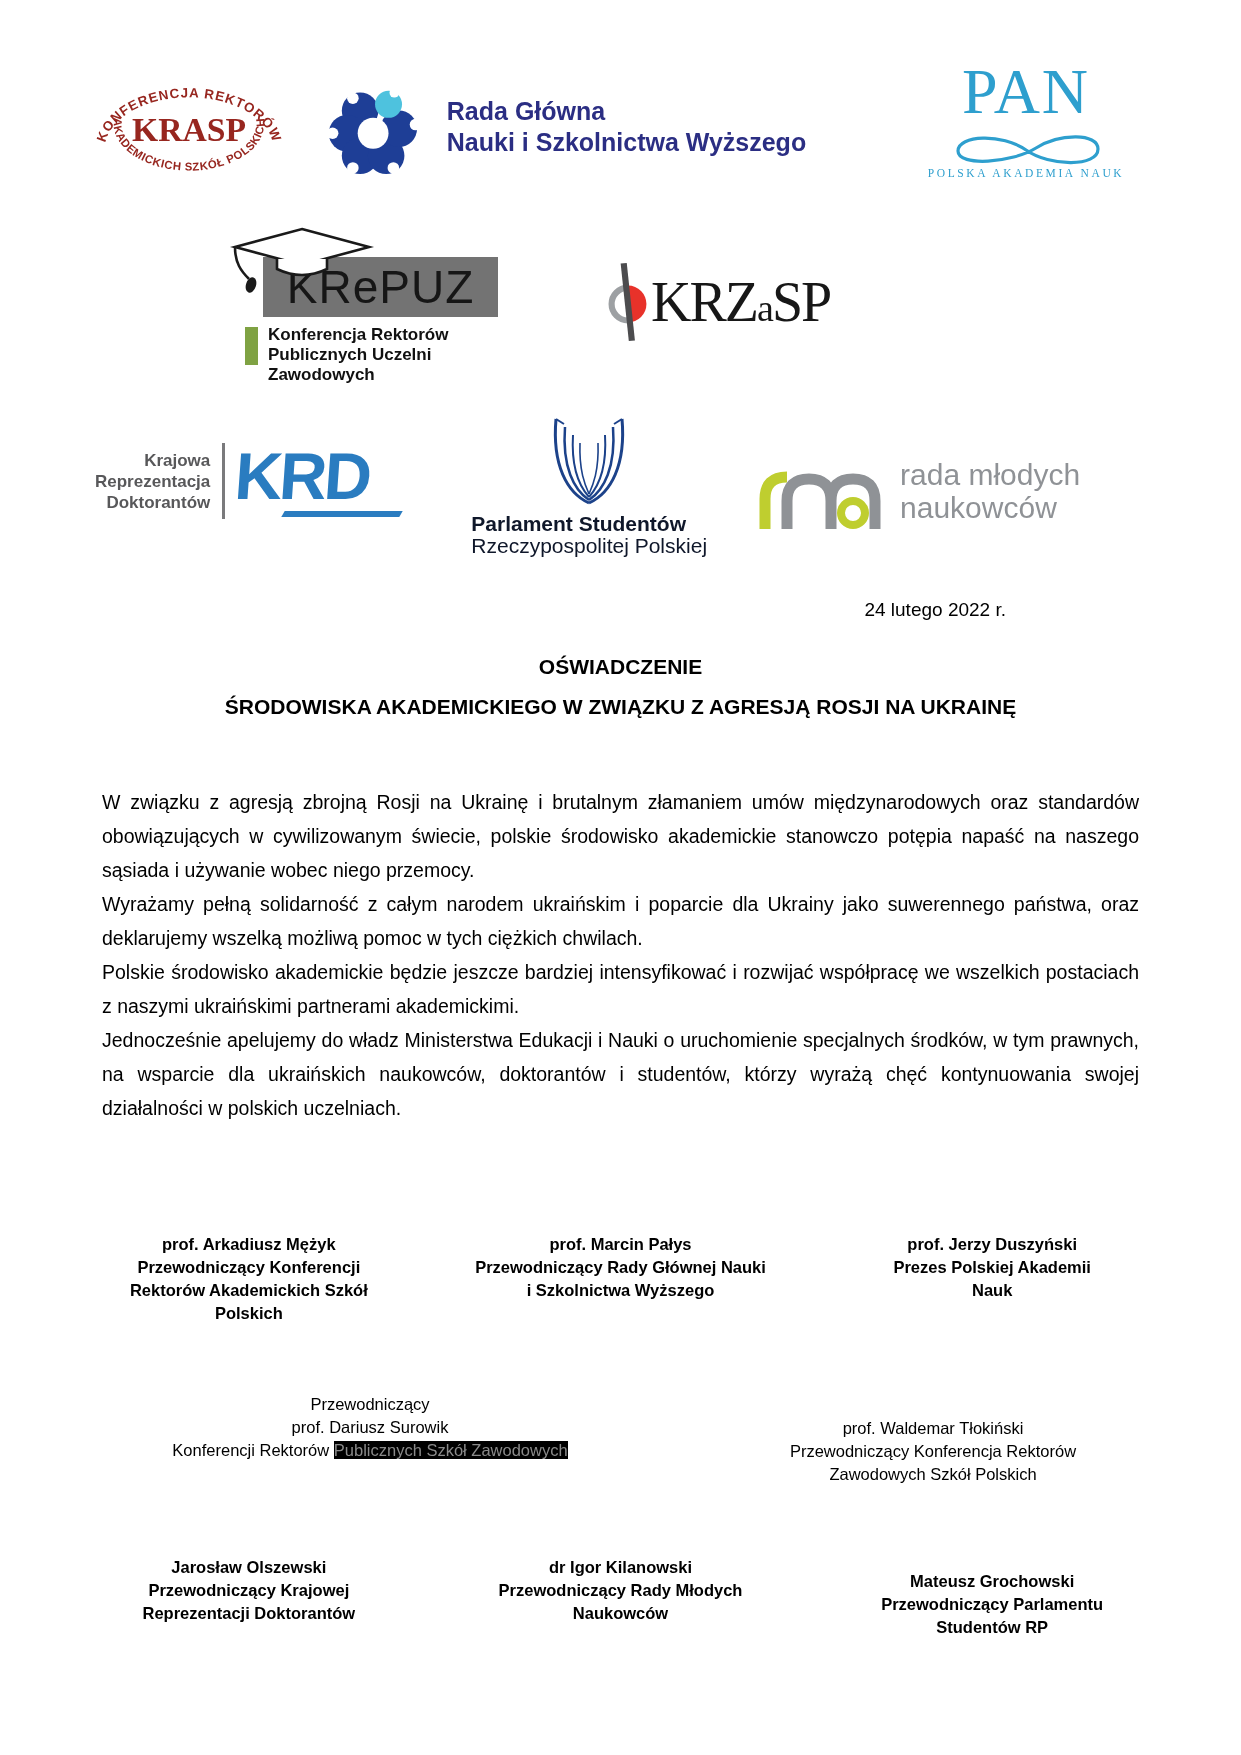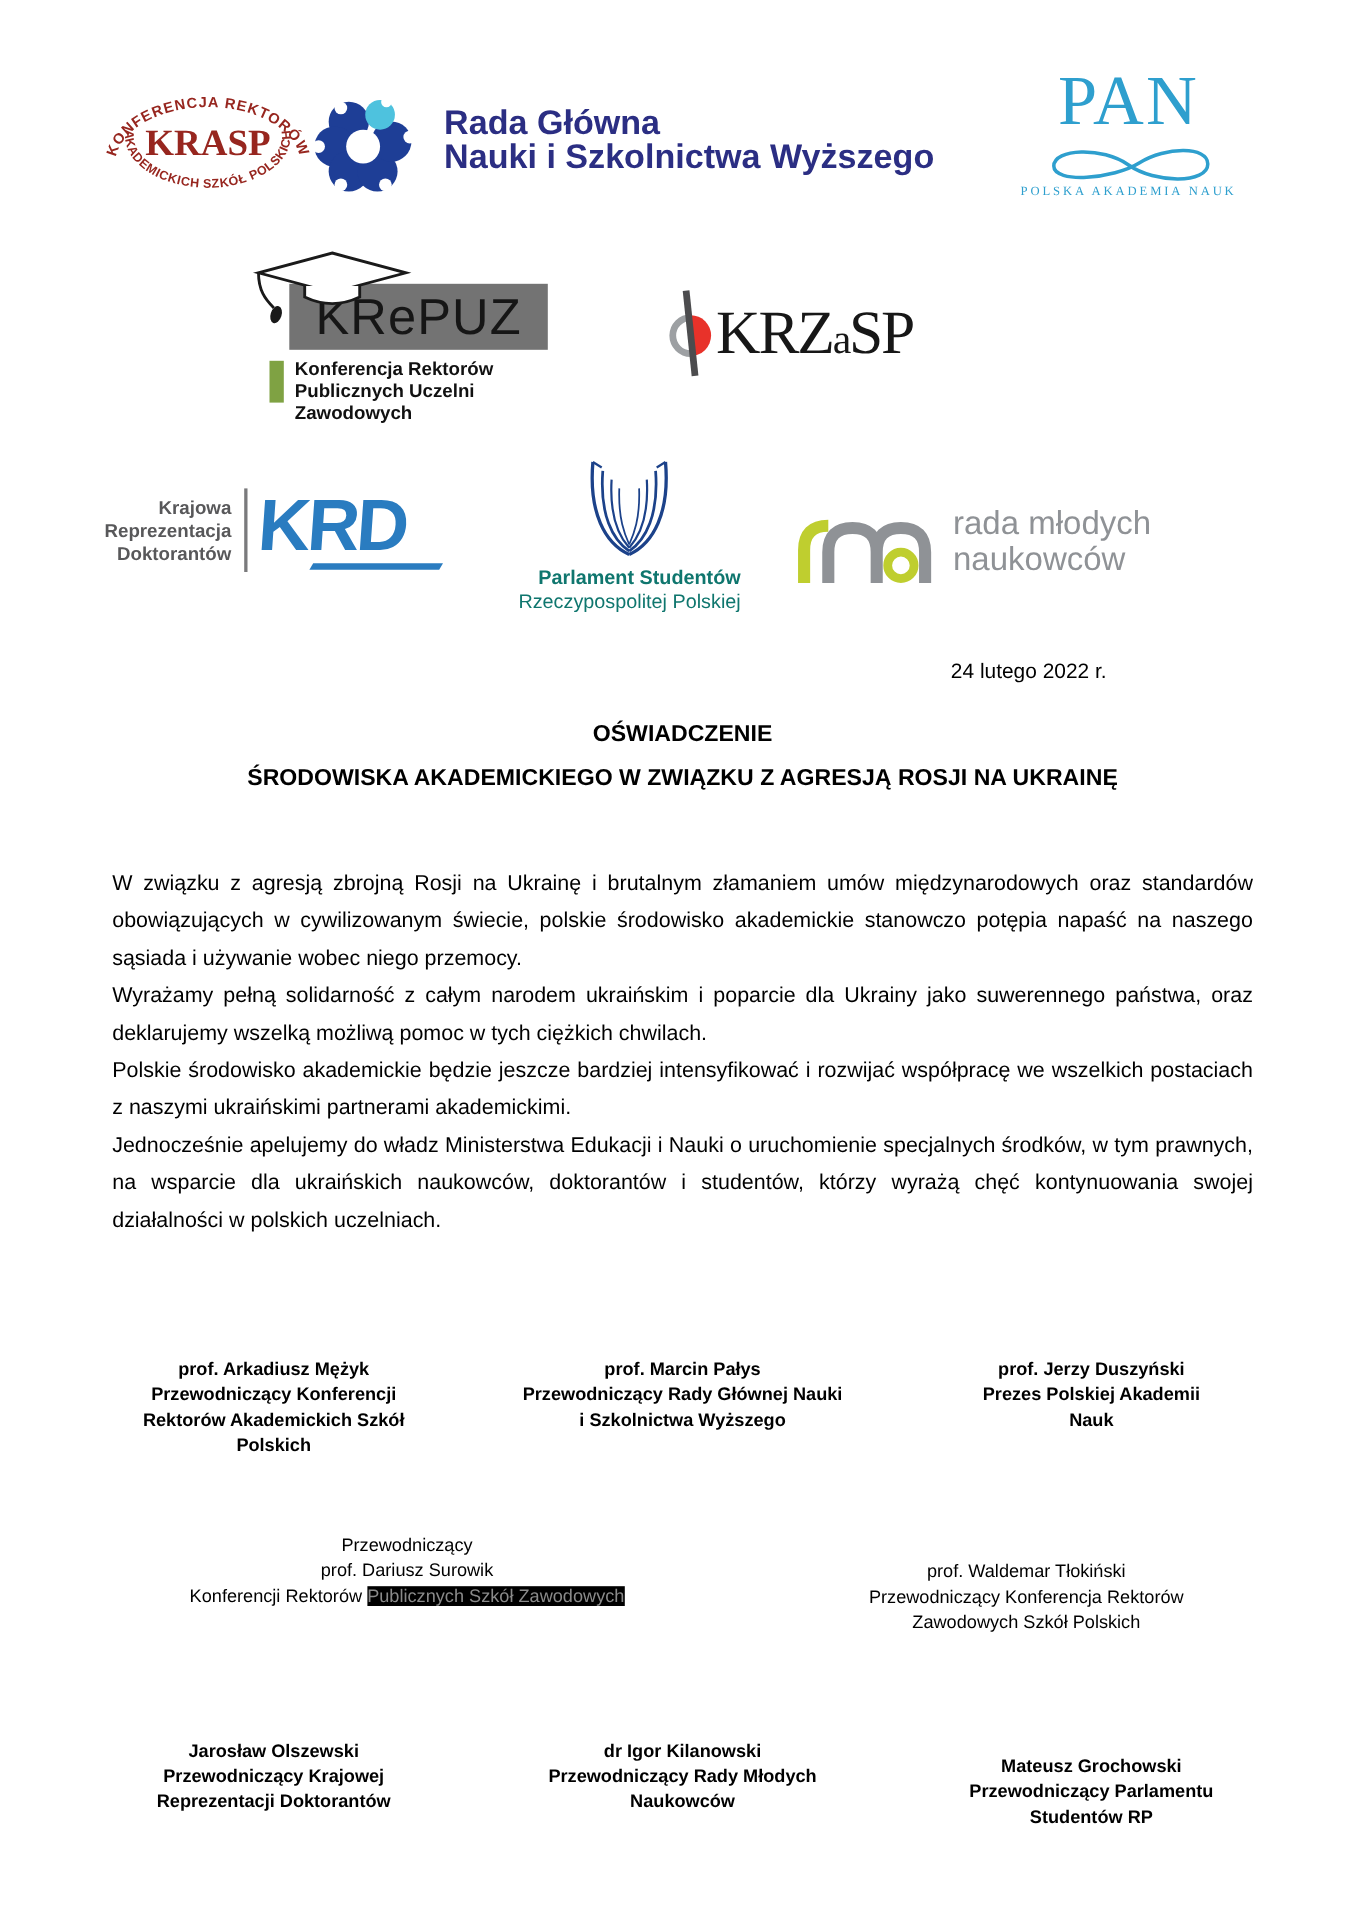--- a/index.html
+++ b/index.html
@@ -11,21 +11,21 @@
   .logo-row { display:flex; align-items:flex-start; }
   .row1 { padding:55px 95px 0 95px; justify-content:space-between; }
   .row2 { padding:38px 95px 0 95px; }
   .row3 { padding:28px 95px 0 95px; }
 
   
   .krasp { margin-top:14px; }
 
   
   .rgnsw { display:flex; align-items:center; margin-top:16px; transform:translateX(-30px); }
-  .rgnsw-text { margin-left:18px; font-weight:bold; font-size:31px; line-height:31px; color:#2B2E83; }
+  .rgnsw-text { margin-left:18px; font-weight:bold; font-size:25px; line-height:31px; color:#2B2E83; }
 
   
   .pan { margin-top:0; }
 
   
   .krepuz { margin-left:150px; position:relative; width:260px; }
   .krepuz-box { margin-top:26px; margin-left:18px; width:235px; height:60px; background:#737373;
                 display:flex; align-items:center; justify-content:center; }
   .krepuz-acronym { font-size:46px; color:#161616; letter-spacing:1px; font-weight:400; }
   .krepuz-cap { position:absolute; left:-18px; top:-6px; }
@@ -43,21 +43,21 @@
   .krd { display:flex; align-items:center; margin-top:30px; }
   .krd-caption { text-align:right; font-weight:bold; font-size:17px; line-height:21px; color:#58585A; white-space:pre-line; }
   .krd-divider { width:3px; height:76px; background:#7a7a7c; margin:0 10px 0 12px; }
   .krd-acronym-wrap { display:flex; flex-direction:column; }
   .krd-acronym { font-size:66px; font-weight:bold; color:#2A7CC0; letter-spacing:-3px; line-height:0.95;
                  transform:skewX(-4deg); }
   .krd-swoosh { width:118px; height:6px; background:#2A7CC0; margin-left:48px; margin-top:3px; transform:skewX(-30deg); }
 
   
   .psrp { margin-left:70px; display:flex; flex-direction:column; align-items:center; margin-top:0; }
-  .psrp-caption { margin-top:4px; text-align:right; color:#0f766e; font-size:18px; line-height:22px; }
+  .psrp-caption { margin-top:4px; text-align:left; color:#0f172a; font-size:21px; line-height:22px; }
   .psrp-caption .l1 { font-weight:bold; }
 
   
   .rmn { margin-left:45px; display:flex; align-items:center; margin-top:38px; }
   .rmn-text { margin-left:16px; color:#8F9296; font-size:30px; line-height:33px; white-space:pre-line; }
 
   
   .date { margin-top:42px; padding-right:235px; text-align:right; font-size:19px; }
   .title { margin-top:26px; text-align:center; font-weight:bold; font-size:21px; line-height:40px; }
   .bodytext { margin-top:58px; padding:0 102px; }
@@ -65,21 +65,21 @@
 
   
   .sig-grid { display:grid; grid-template-columns:1fr 1fr 1fr; column-gap:34px; padding:0 80px;font-weight:bold; }
   .sig { text-align:center; font-size:16.5px; line-height:23px; }
   .pre { white-space:pre-line; }
   .sig-row1 { margin-top:108px; }
   .sig-row2 { margin-top:68px; display:flex; padding:0 60px; }
   .sig-row2 .left { width:520px; margin-left:50px; }
   .sig-row2 .right { width:400px; margin-left:auto; margin-right:48px; margin-top:24px; }
   .gray-part { color:#8a8a8a; background:#000000; }
-  .sig-row3 { margin-top:94px; }
+  .sig-row3 { margin-top:70px; }
   .sig-offset { margin-top:14px; }
 
   svg text { font-family:"Liberation Sans", sans-serif; }
   svg .serif { font-family:"Liberation Serif", serif; }
 </style>
 </head>
 <body>
 
 <div class="page">
 

